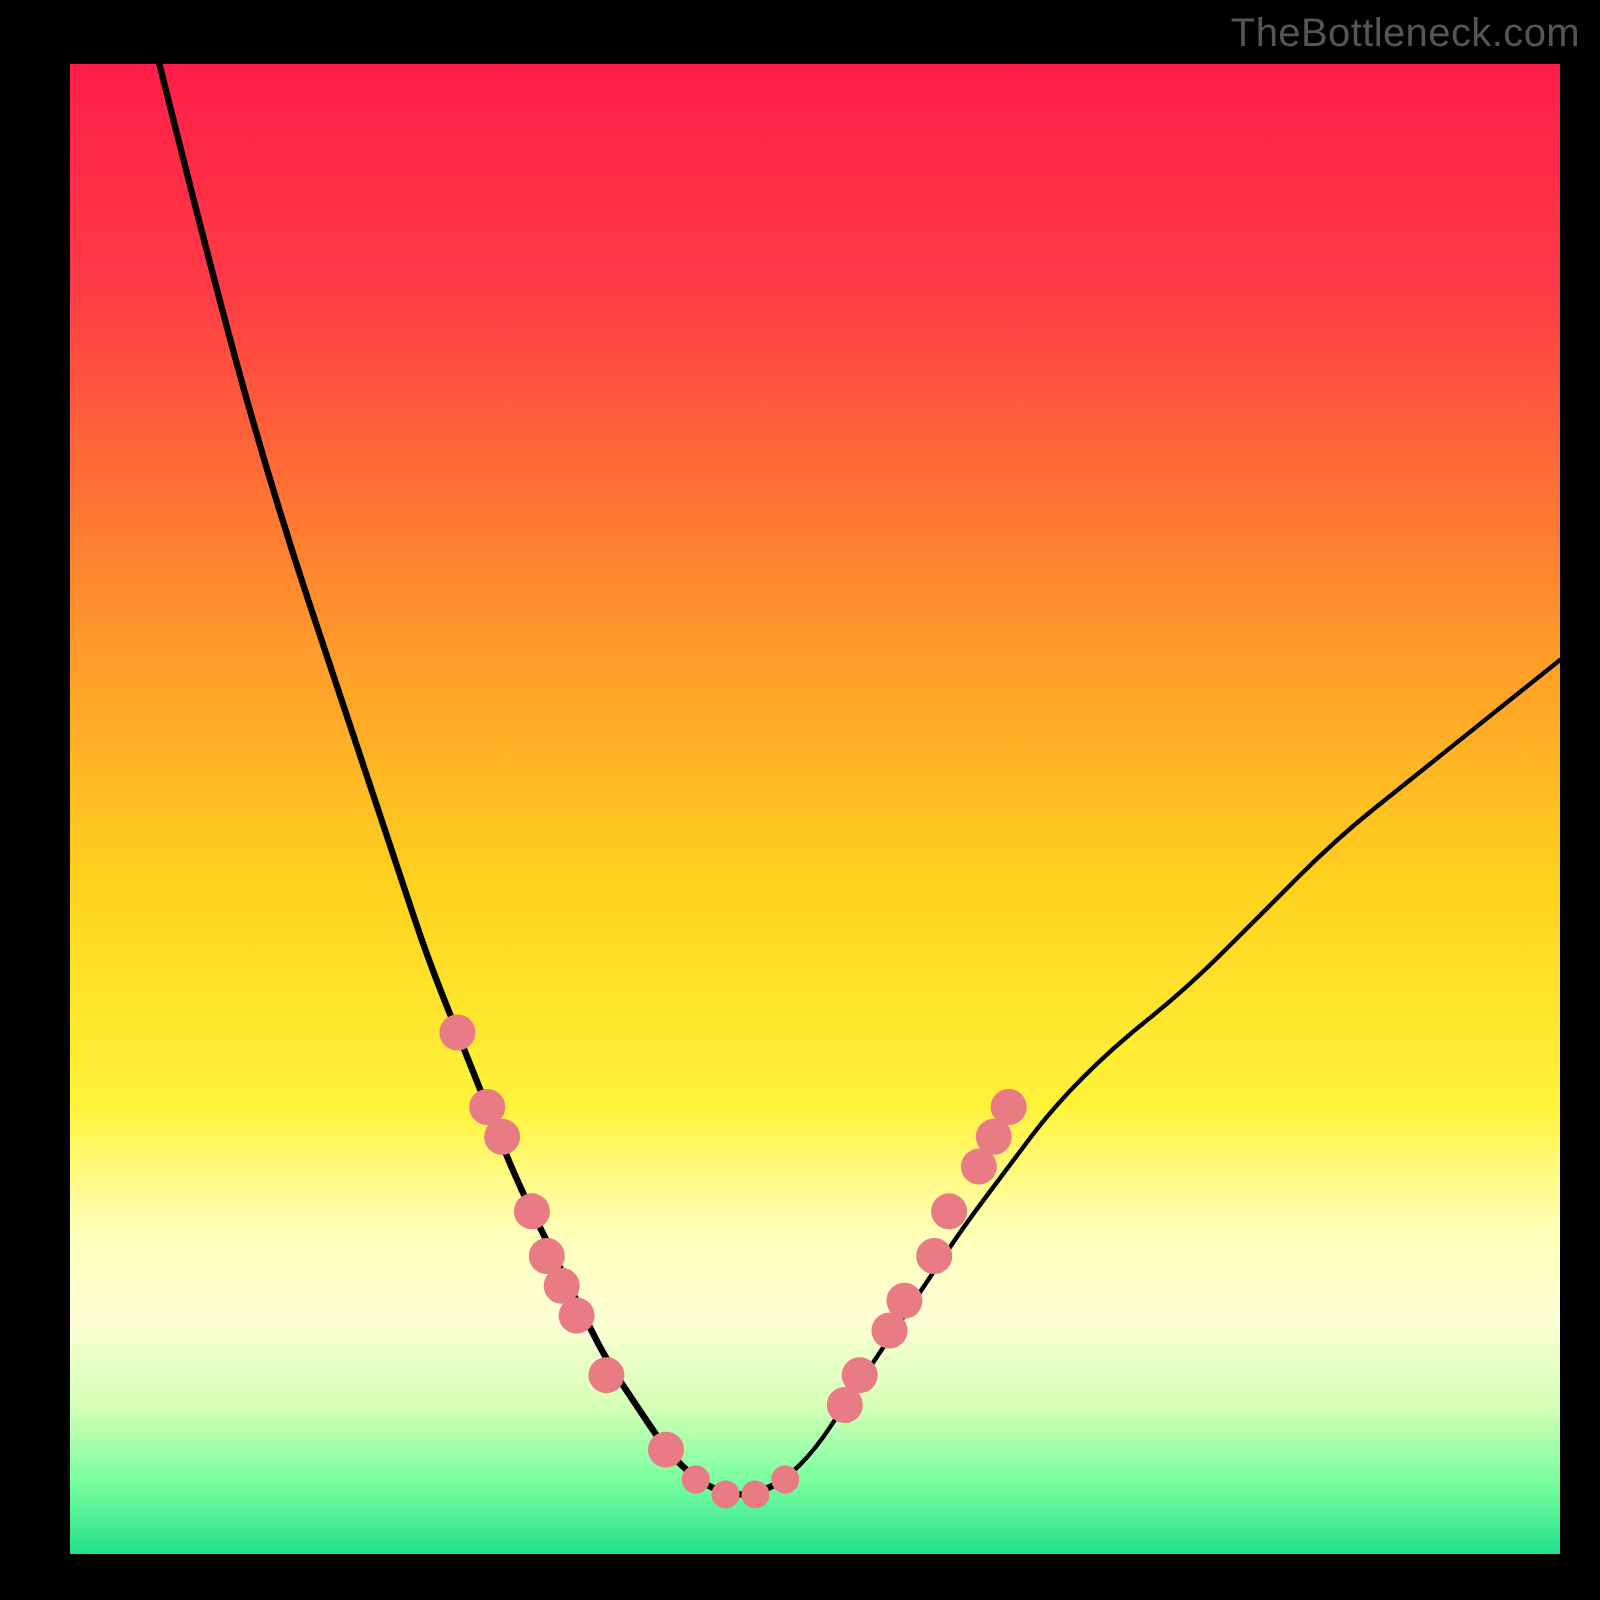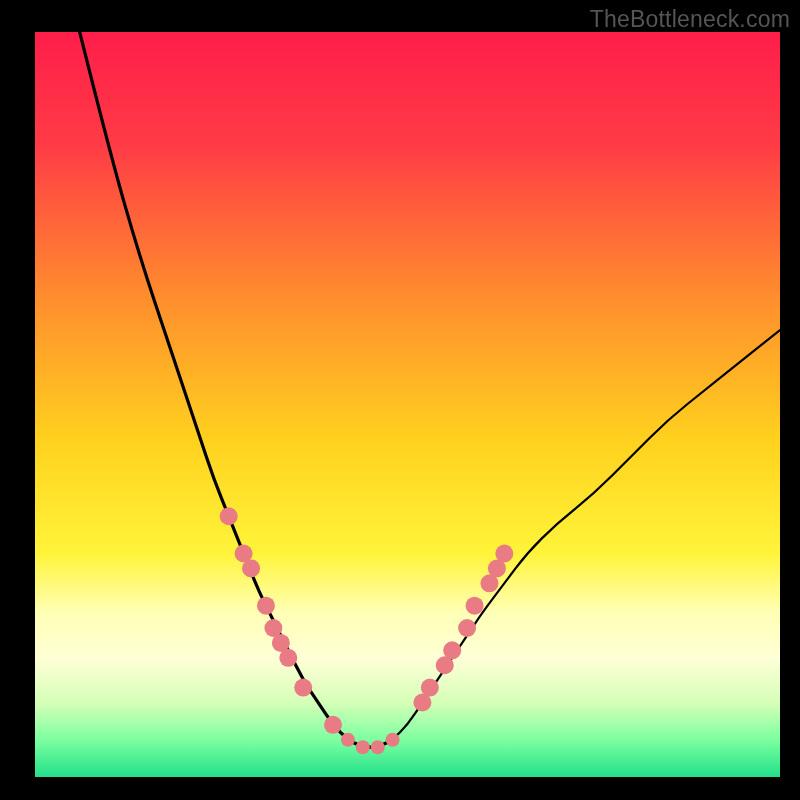--- a/index.html
+++ b/index.html
@@ -15,21 +15,21 @@
     position: relative;
     width: 800px;
     height: 800px;
     background: #000000;
   }
   .watermark {
     position: absolute;
     top: 6px;
     right: 10px;
     color: #555555;
-    font-size: 23px;
+    font-size: 20px;
     font-weight: 400;
     letter-spacing: 0.2px;
     z-index: 10;
   }
   .plot-area {
     position: absolute;
     left: 35px;
     top: 32px;
     width: 745px;
     height: 745px;

